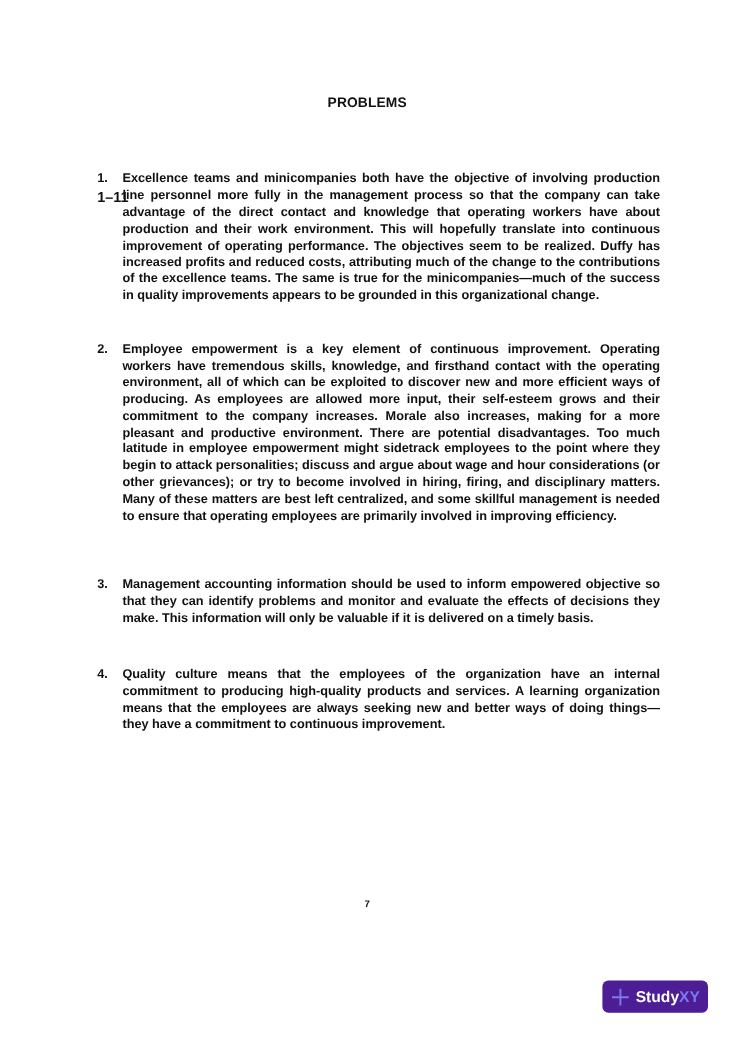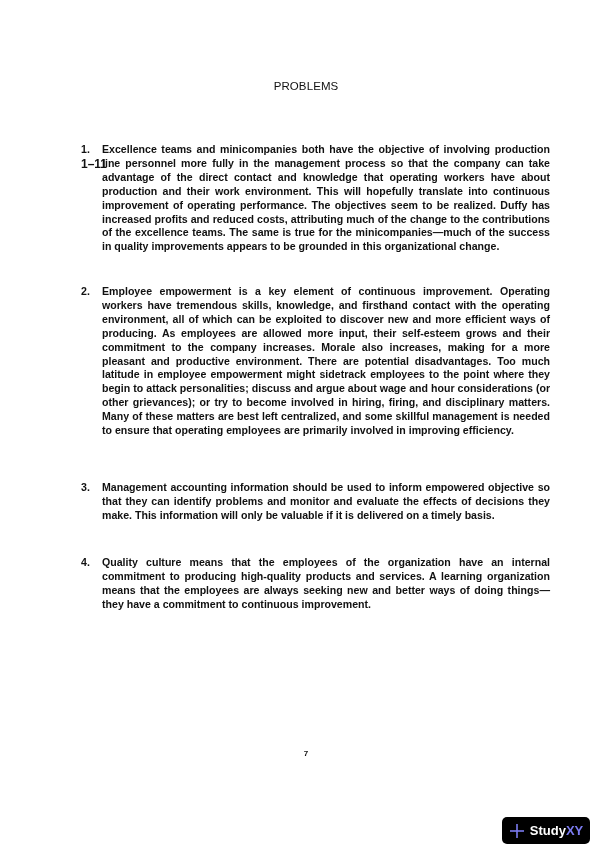--- a/index.html
+++ b/index.html
@@ -1,33 +1,33 @@
 <!DOCTYPE html>
 <html><head>
   <meta charset="utf-8">
   <style>
     html, body { margin: 0; padding: 0; background: #ffffff; }
     body { width: 612px; height: 865px; position: relative; overflow: hidden;
            font-family: "Liberation Sans", sans-serif; color: #111111; }
     .title { position: absolute; top: 80px; left: 0; width: 612px; text-align: center;
-             font-weight: normal; font-size: 11.5px; letter-spacing: 0.1px; }
+             font-weight: bold; font-size: 11.5px; letter-spacing: 0.1px; }
     .section { position: absolute; top: 113px; left: 81px; font-weight: bold; font-size: 12px; margin-top: 44px; }
     .list { position: absolute; left: 81px; width: 469px; font-weight: bold; font-size: 10.6px;
             line-height: 13.9px; }
     .item { display: flex; }
     .num { width: 21px; flex: 0 0 21px; }
     .txt { flex: 1; text-align: justify; }
     #item1 { top: 143px; }
     #item2 { top: 285px; }
     #item3 { top: 481px; }
     #item4 { top: 556px; }
     .pagenum { position: absolute; top: 749px; left: 0; width: 612px; text-align: center;
                font-weight: bold; font-size: 8px; }
     .badge { position: absolute; left: 502px; top: 817px; width: 88px; height: 27px;
-             background: #000000; border-radius: 5px; display: flex; align-items: center;
+             background: #4c1d95; border-radius: 5px; display: flex; align-items: center;
              justify-content: center; gap: 5px; }
     .badge svg { display: block; }
     .brand { font-weight: bold; font-size: 13px; color: #ffffff; }
     .brand .xy { color: #7b7bf0; }
   </style>
 </head>
 <body>
 
 <div class="title">PROBLEMS</div>
 <div class="section">1–11</div>

